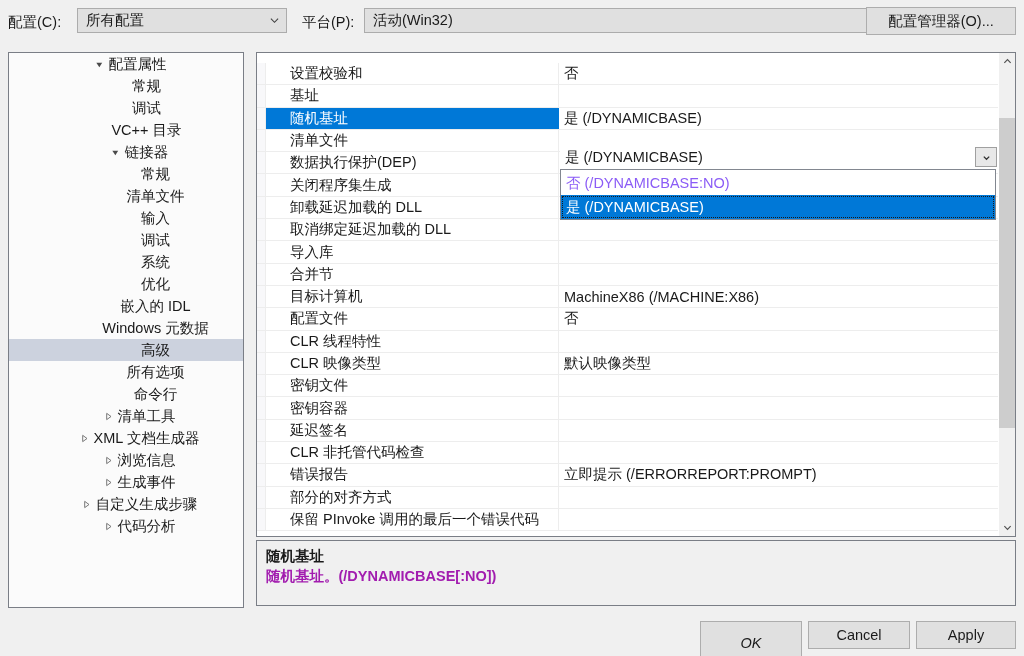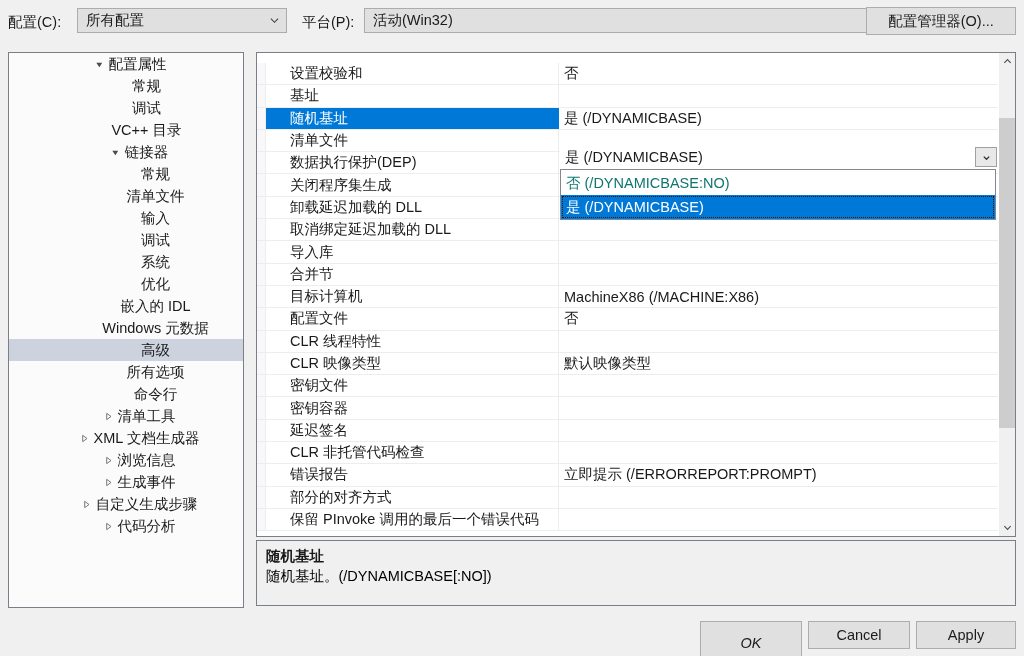--- a/index.html
+++ b/index.html
@@ -219,21 +219,21 @@
     box-sizing: border-box;
     z-index: 20;
     padding: 1px 0 0 0;
   }
   .ddopt {
     height: 24px;
     display: flex;
     align-items: center;
     padding-left: 5px;
     font-size: 14.5px;
-    color: #0f766e;
+    color: #8b5cf6;
     white-space: nowrap;
     cursor: default;
     box-sizing: border-box;
   }
   .ddopt.hl {
     background: #0078D7;
     color: #FFFFFF;
     outline: 1px dotted #1A1A1A;
     outline-offset: -2px;
   }
@@ -278,22 +278,23 @@
     padding: 6px 9px;
   }
   .desc-title {
     font-size: 14.5px;
     font-weight: bold;
     color: #1A1A1A;
     line-height: 19px;
   }
   .desc-body {
     font-size: 14.5px;
-    color: #000000;
+    color: #a21caf;
     line-height: 21px;
+    font-weight: bold;
   }
 
   
   #ok-button     { position: absolute; left: 700px; top: 621px; width: 102px; height: 44px; font-style: italic; }
   #cancel-button { position: absolute; left: 808px; top: 621px; width: 102px; height: 28px; }
   #apply-button  { position: absolute; left: 916px; top: 621px; width: 100px; height: 28px; }
 </style>
 </head>
 <body>
 

